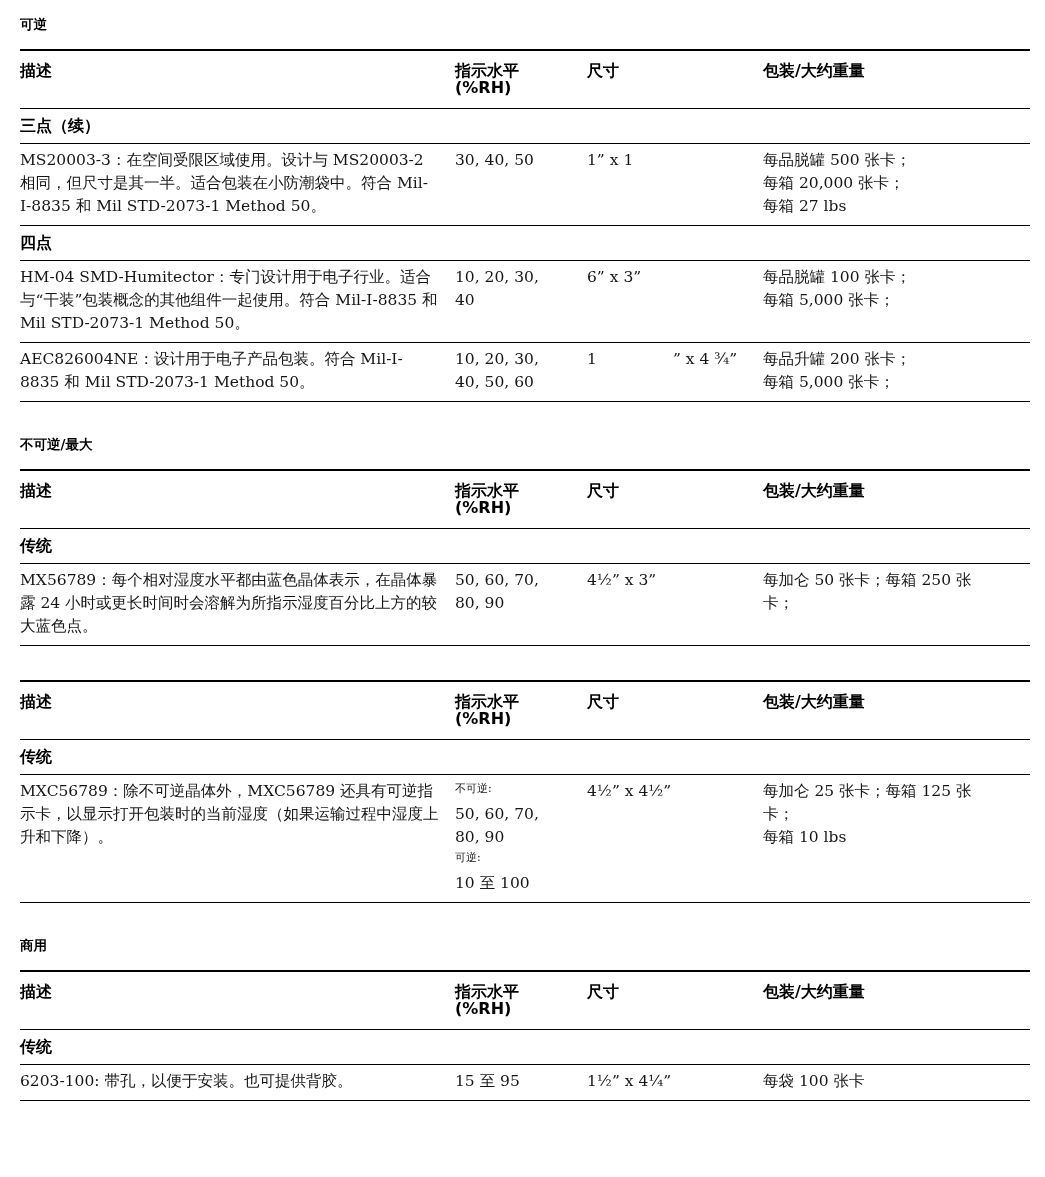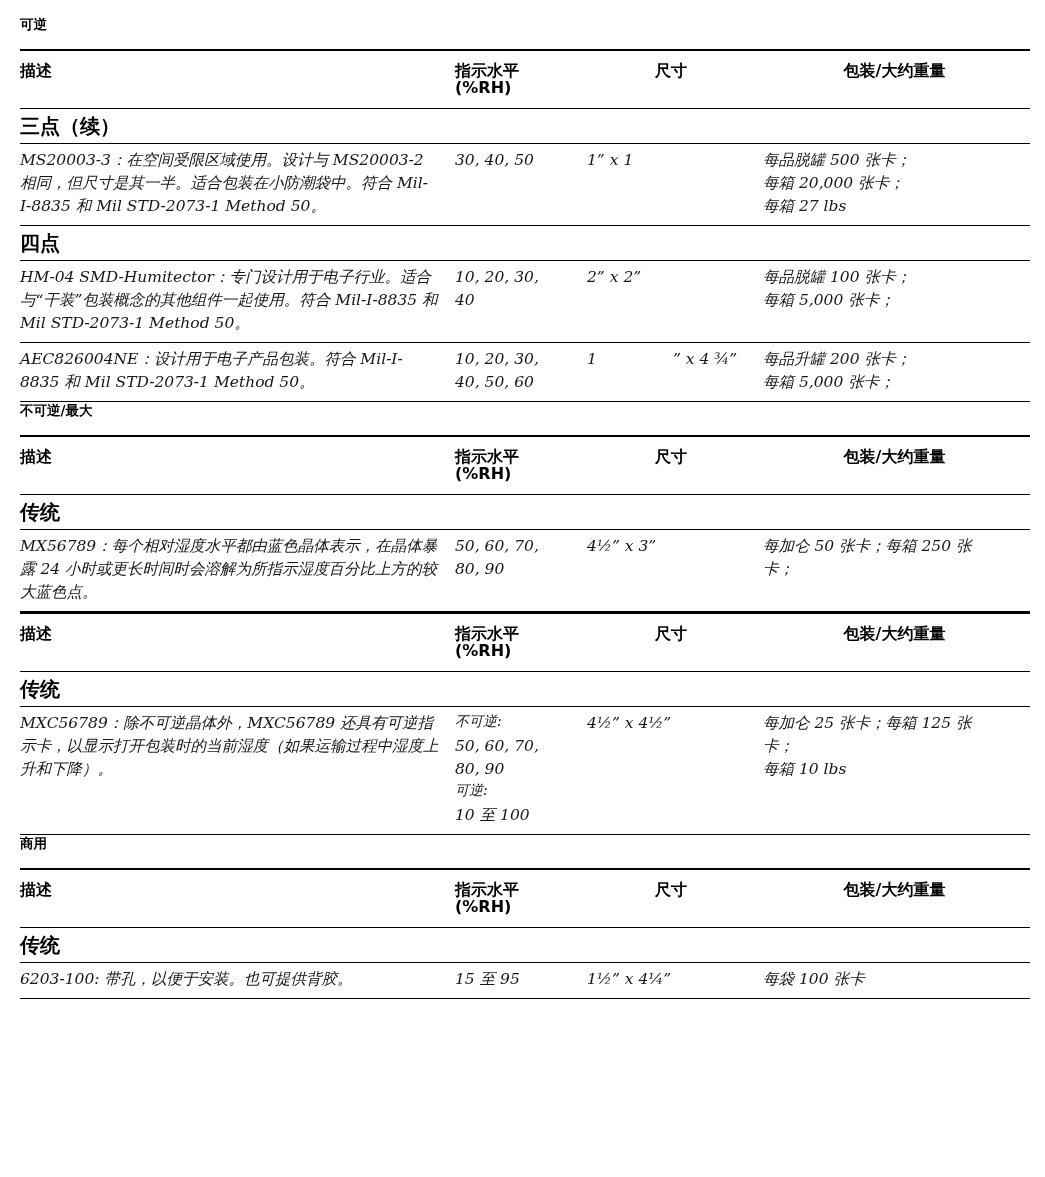--- a/index.html
+++ b/index.html
@@ -2,52 +2,52 @@
 <html><head>
 <meta charset="utf-8">
 <style>
   html,body{margin:0;padding:0;background:#ffffff;}
   .page{
     width:1045px;height:1177px;box-sizing:border-box;
     padding:16px 15px 0 20px;background:#ffffff;color:#161616;
     font-family:"DejaVu Serif","Liberation Serif",serif;
     overflow:hidden;
   }
-  .section{}
+  .section{margin-top:34px;}
   .section:first-child{margin-top:0;}
   .sec-title{
     font-family:"DejaVu Sans","Liberation Sans",sans-serif;
     font-weight:bold;font-size:13.5px;line-height:17px;
     margin-bottom:16px;color:#000;
   }
   .thead{
     display:grid;grid-template-columns:435px 132px 176px 1fr;
     border-top:2.2px solid #000;border-bottom:1.5px solid #000;
     padding:11px 0 12px;
   }
   .th{
     font-family:"DejaVu Sans","Liberation Sans",sans-serif;
     font-weight:bold;font-size:16px;line-height:17px;color:#000;
   }
-  .center{text-align:center;}
+  .center{}
   .group{
     border-bottom:1.1px solid #000;
-    padding:7px 0;font-weight:bold;font-size:20px;line-height:20px;color:#000;font-family:Liberation Serif, serif;
+    padding:7px 0;font-weight:bold;font-size:16px;line-height:20px;color:#000;font-family:Liberation Serif, serif;
   }
   .row{
     display:grid;grid-template-columns:435px 132px 176px 1fr;
     border-bottom:1.1px solid #000;
-    padding:5px 0 7px;font-size:15.5px;line-height:23px;font-style:italic;
+    padding:5px 0 7px;font-size:15.5px;line-height:23px;
   }
   .c1{padding-right:16px;}
   .c2{padding-right:12px;}
   .c3{padding-right:8px;}
   .c4{padding-right:4px;}
   .ln{min-height:23px;}
-  .ln.small{font-size:14px;line-height:18px;}
+  .ln.small{font-size:11px;line-height:18px;}
   .size-split{display:flex;}
   .size-split .sp1{width:86px;flex:0 0 86px;}
 </style>
 </head>
 <body>
 
 <div class="page">
 
   <div class="section">
     <div class="sec-title">可逆</div>
@@ -72,21 +72,21 @@
         </div>
     </div>
 
     <div class="group">四点</div>
     <div class="row">
       <div class="c1">HM-04 SMD-Humitector：专门设计用于电子行业。适合与“干装”包装概念的其他组件一起使用。符合 Mil-I-8835 和 Mil STD-2073-1 Method 50。</div>
       <div class="c2">
           <div class="ln">10, 20, 30,</div>
           <div class="ln">40</div>
         </div>
-      <div class="c3">2” x 2”</div>
+      <div class="c3">6” x 3”</div>
       <div class="c4">
           <div class="ln">每品脱罐 100 张卡；</div>
           <div class="ln">每箱 5,000 张卡；</div>
         </div>
     </div>
 
     <div class="row">
       <div class="c1">AEC826004NE：设计用于电子产品包装。符合 Mil-I-8835 和 Mil STD-2073-1 Method 50。</div>
       <div class="c2">
           <div class="ln">10, 20, 30,</div>

